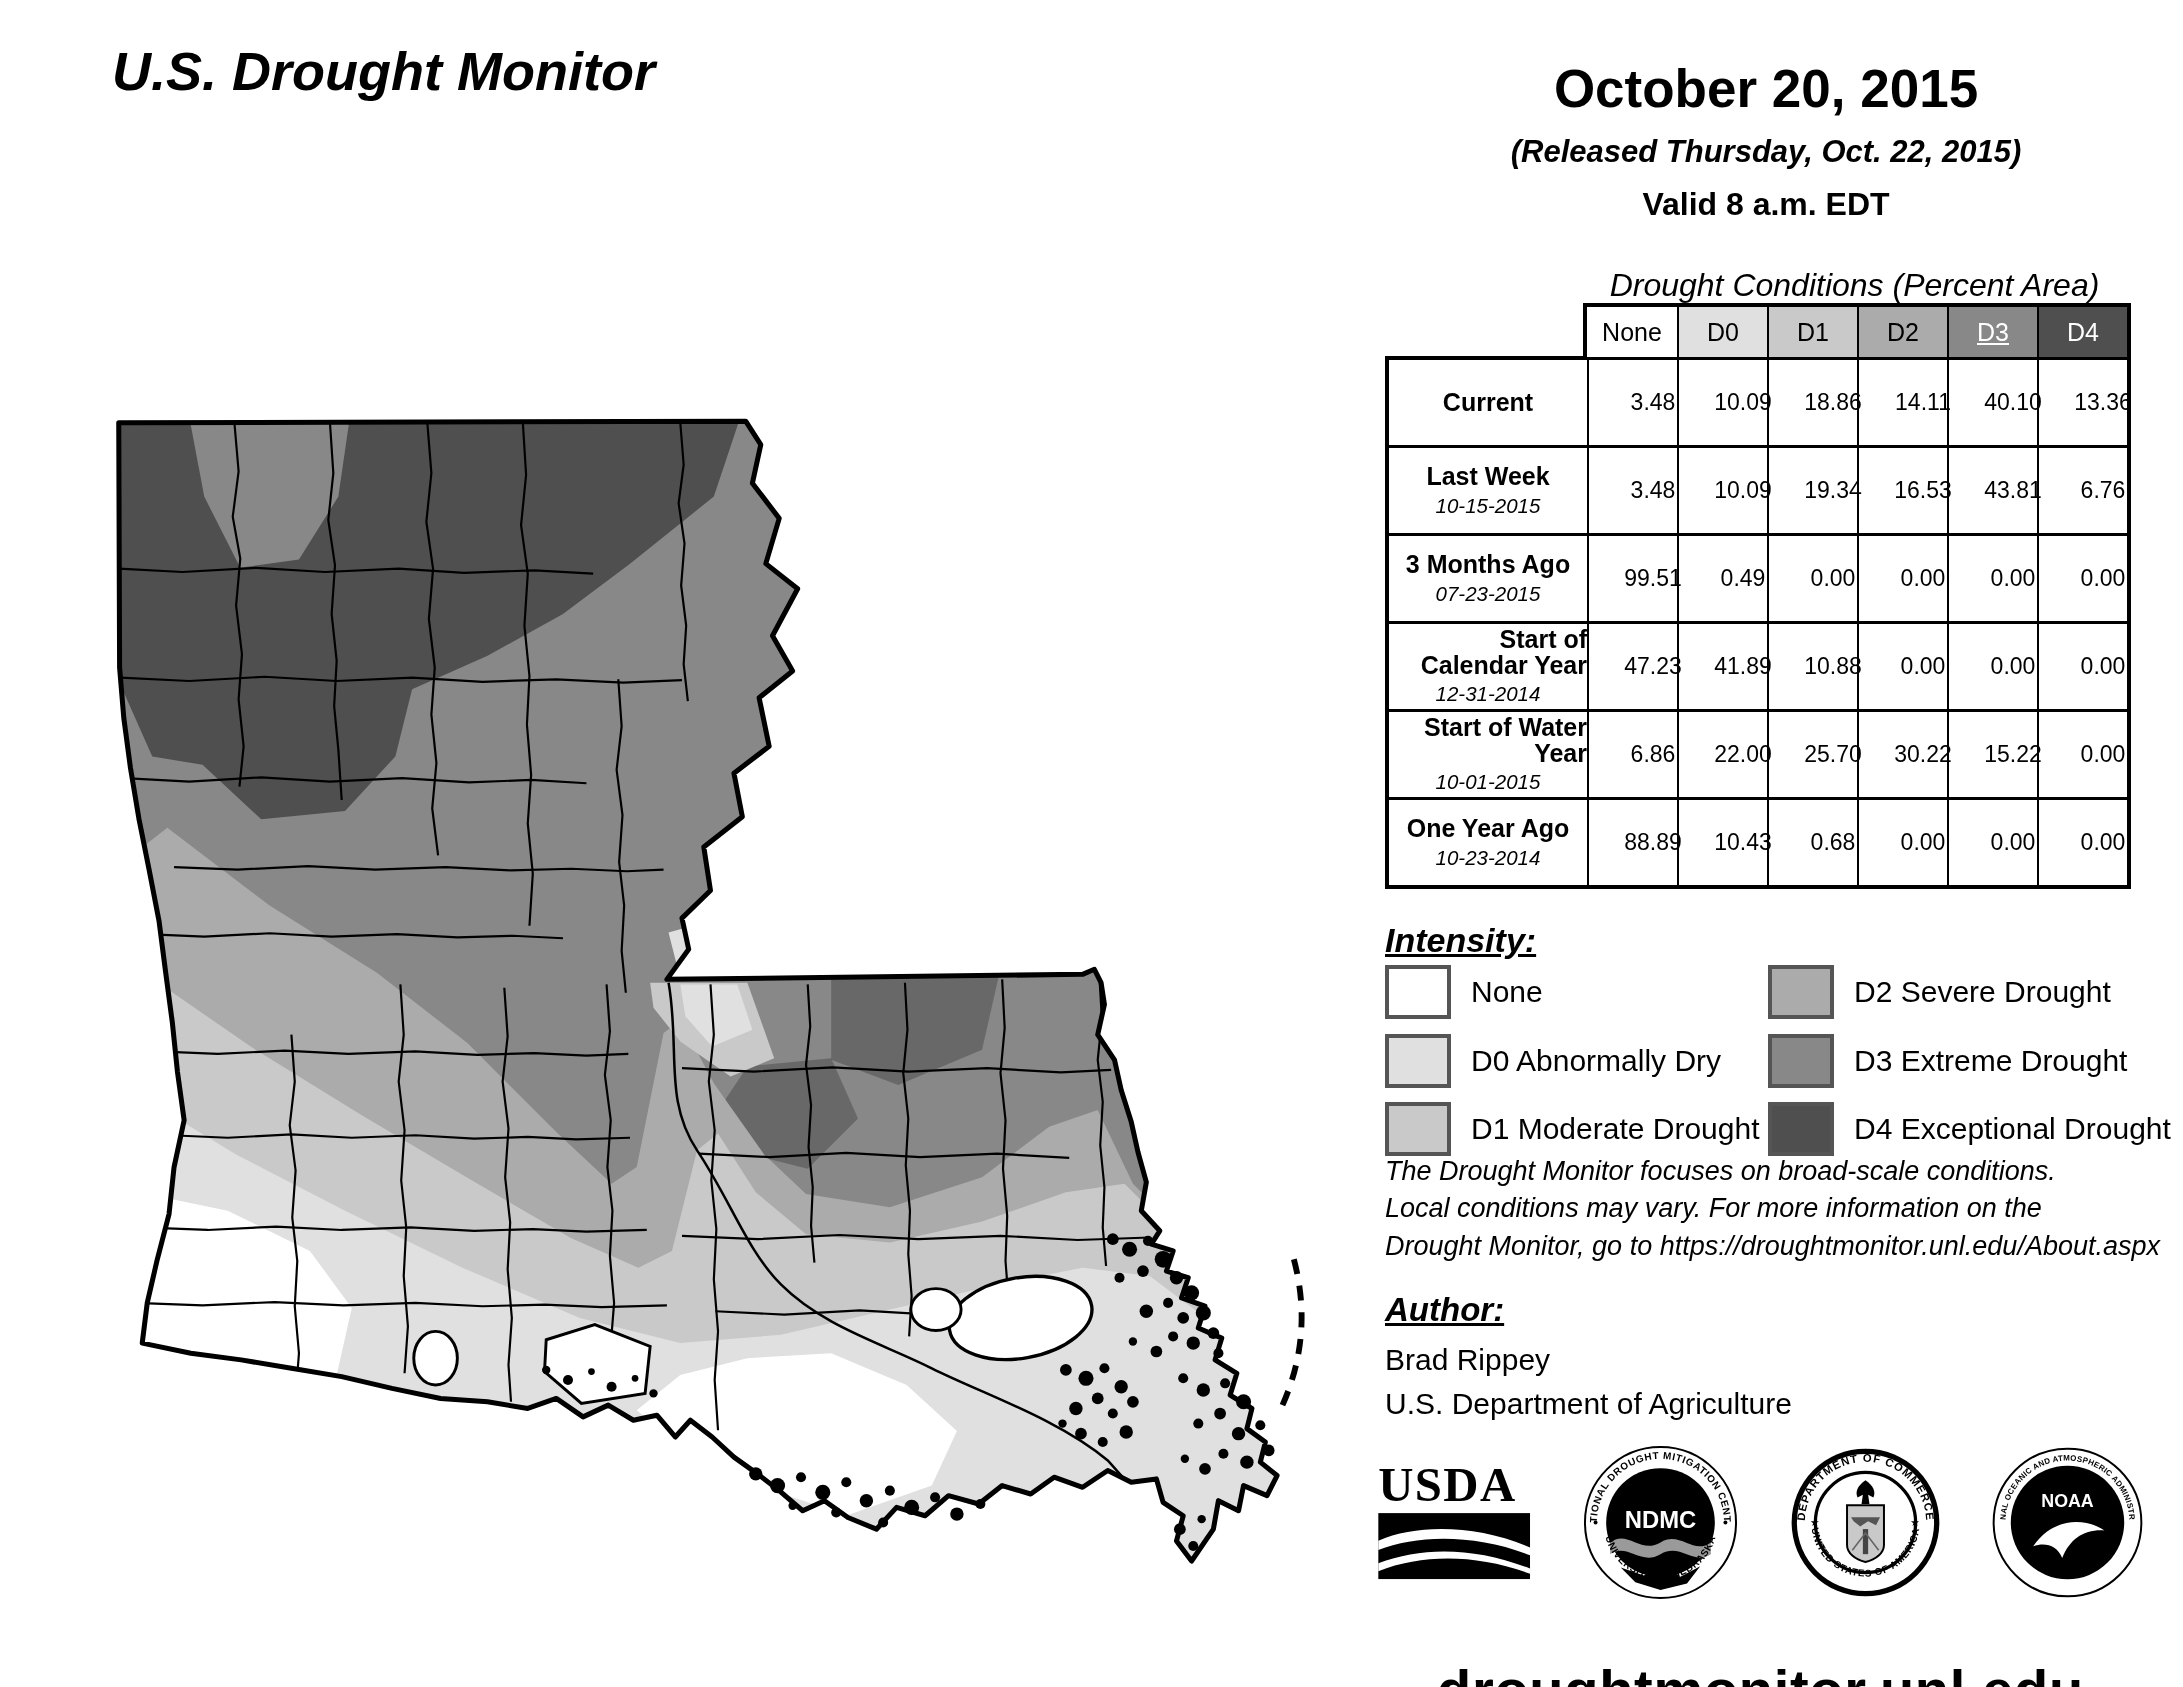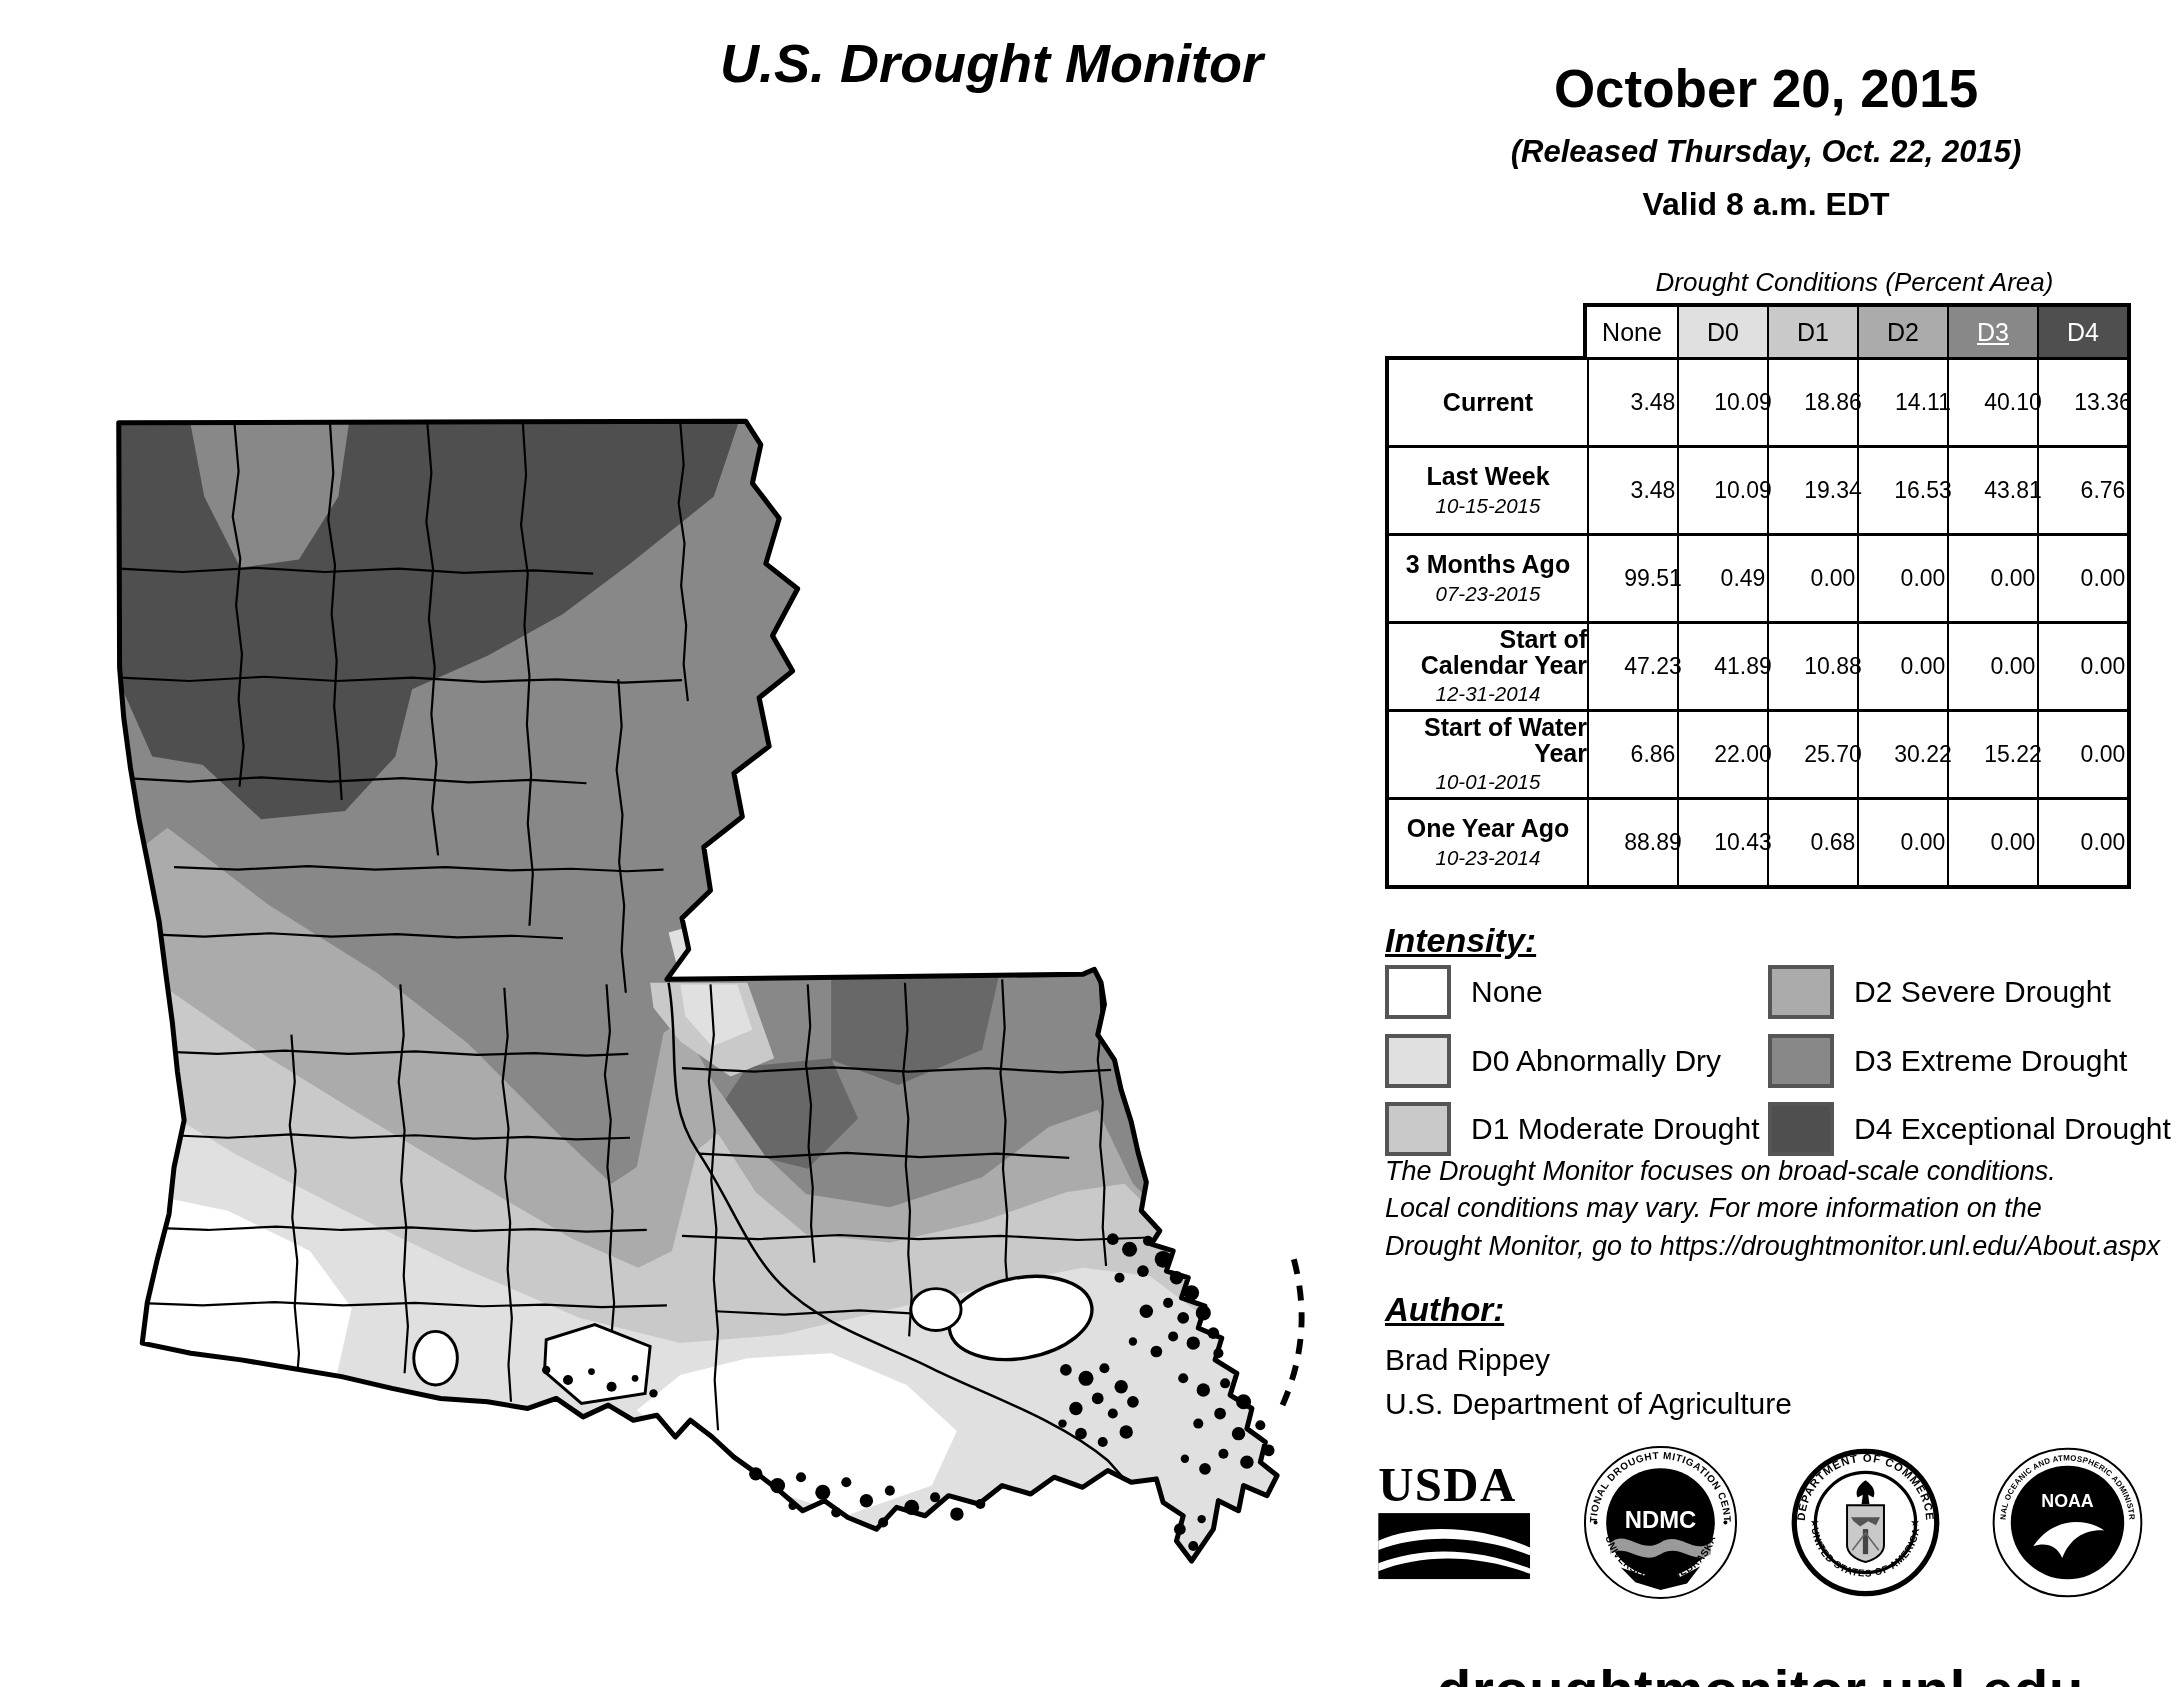--- a/index.html
+++ b/index.html
@@ -1,31 +1,31 @@
 <!DOCTYPE html>
 <html style="--none: #ffffff; --d0: #e0e0e0; --d1: #c9c9c9; --d2: #ababab; --d3: #888888; --d4: #4f4f4f;font-size:10.6px"><head>
 <meta charset="utf-8">
 <style>
   html,body{margin:0;padding:0;background:#ffffff;}
   #page{position:relative;width:2183px;height:1687px;background:#ffffff;overflow:hidden;
         font-family:"Liberation Sans", sans-serif;color:#000;}
   .abs{position:absolute;}
 
   
-  .title-block{left:112px;top:32px;width:1151px;text-align:right;}
+  .title-block{left:112px;top:40px;width:1151px;text-align:left;}
   .title1{font-size:54px;font-weight:bold;font-style:italic;letter-spacing:0px;}
   .title2{font-size:93px;font-weight:bold;margin-top:12px;letter-spacing:0.7px;}
 
   .date-block{left:1389px;top:58px;width:754px;text-align:center;}
   .date-main{font-size:53px;font-weight:bold;}
   .date-released{font-size:31px;font-weight:bold;font-style:italic;margin-top:14.6px;}
   .date-valid{font-size:32px;font-weight:bold;margin-top:16px;}
 
   
-  .tbl-title{left:1583px;top:267px;width:543px;text-align:center;font-size:26px;font-style:italic;}
+  .tbl-title{left:1583px;top:267px;width:543px;text-align:center;font-size:32px;font-style:italic;}
   .dm-table{left:1385px;top:303px;}
   .hdr-row{display:flex;margin-left:198px;border:4.6px solid #000;width:540px;box-sizing:content-box;}
   .hdr-cell{width:90px;height:50px;display:flex;align-items:center;justify-content:center;
             font-size:25px;border-left:2.6px solid #000;box-sizing:border-box;}
   .hdr-cell:first-child{border-left:none;}
   .c-none{background:#ffffff;}
   .c-d0{background:var(--d0,#e0e0e0);}
   .c-d1{background:var(--d1,#c9c9c9);}
   .c-d2{background:var(--d2,#ababab);}
   .c-d3{background:var(--d3,#888888);color:#fff;text-decoration:underline;}

